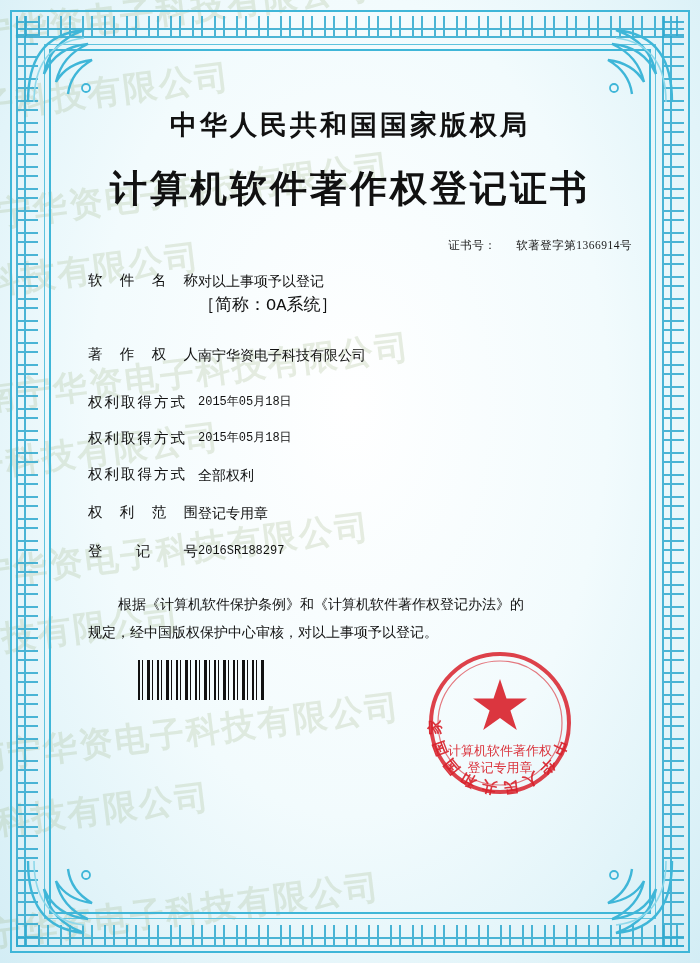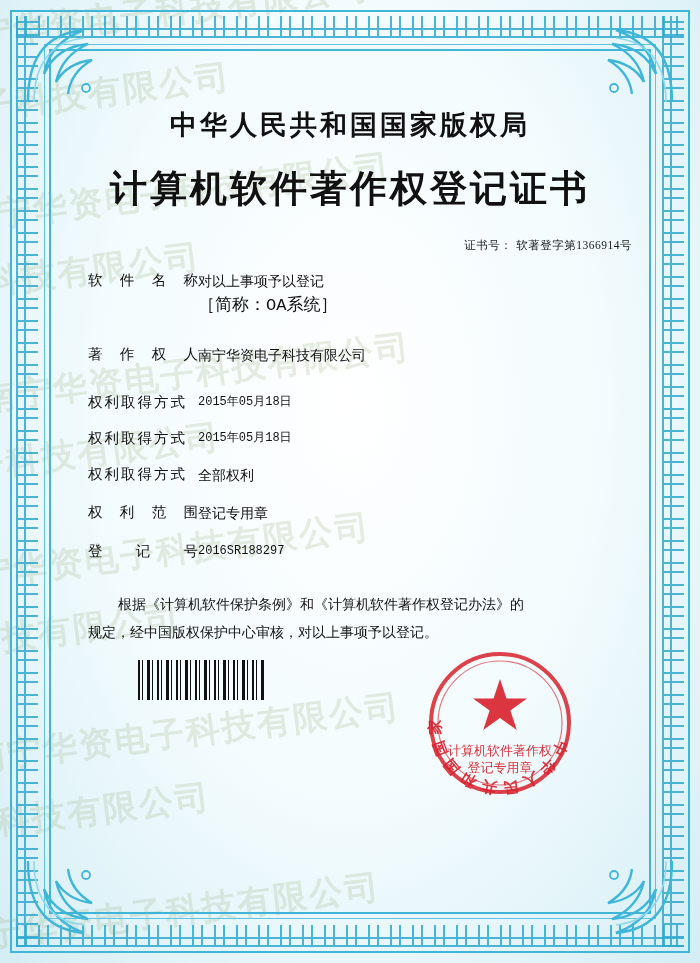--- a/index.html
+++ b/index.html
@@ -155,21 +155,21 @@
   }
 
   .cert-no {
     margin-top: 24px;
     text-align: right;
     padding-right: 8px;
     font-size: 11.5px;
     color: #1a1a1a;
     letter-spacing: .5px;
   }
-  .cert-no .label { margin-right: 4px; }
+  .cert-no .label { margin-right: 20px; }
 
   .fields {
     margin-top: 18px;
     padding-left: 28px;
   }
   .field-row {
     display: flex;
     align-items: flex-start;
     margin-bottom: 17px;
     font-size: 14.5px;

